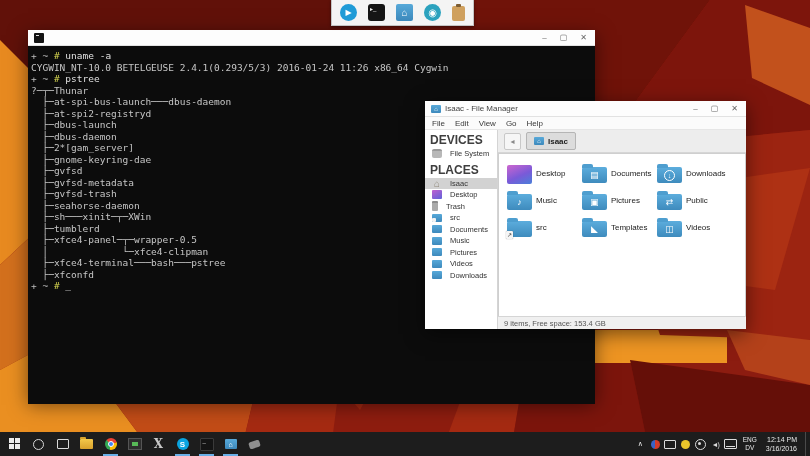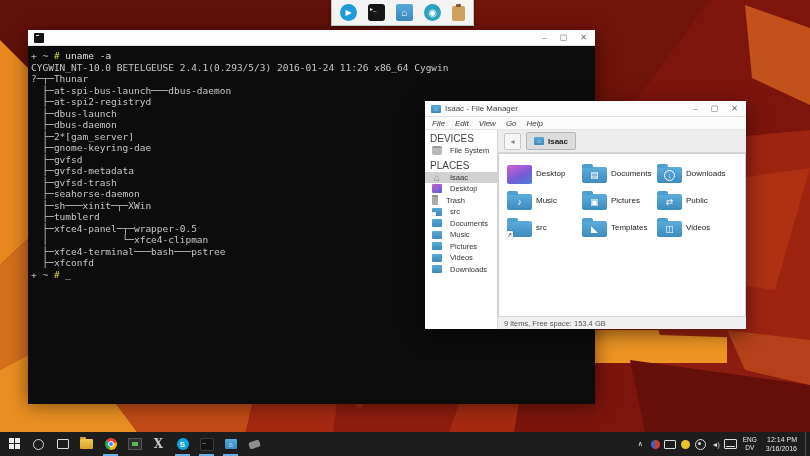--- a/index.html
+++ b/index.html
@@ -41,25 +41,25 @@
   .tl{white-space:pre;font-family:"DejaVu Sans Mono",monospace;font-size:9.5px;
       line-height:11.5px;color:#c6c6c6;}
   .tp{color:#bdbdbd;} .th{color:#d3d34f;} .tc{color:#e0e0e0;}
 
   
   #file-manager{left:425px;top:101px;width:321px;height:228px;z-index:3;
                 display:flex;flex-direction:column;}
   .fm-mini{width:10px;height:8px;background:linear-gradient(#58a9d9,#3d89bc);border-radius:1px;
            display:flex;align-items:center;justify-content:center;color:#fff;font-size:6px;flex:none;}
   .menubar{height:12px;background:#fbfbfb;display:flex;align-items:center;gap:10px;
-           padding-left:7px;border-bottom:1px solid #e6e6e6;font-style:italic;}
+           padding-left:7px;border-bottom:1px solid #e6e6e6;}
   .menu-item{font-size:8px;color:#3a3a3a;cursor:default;}
   .fm-content{flex:1;display:flex;min-height:0;}
   .fm-side{width:72px;background:#fff;border-right:1px solid #d4d4d4;overflow:hidden;flex:none;}
-  .side-header{font-size:10px;font-weight:normal;color:#3f3f3f;padding:3px 0 1px 5px;}
+  .side-header{font-size:12px;font-weight:bold;color:#3f3f3f;padding:3px 0 1px 5px;}
   .side-item{height:11.5px;display:flex;align-items:center;padding-left:7px;gap:8px;cursor:default;}
   .side-item.sel{background:#d2d2d2;}
   .side-label{font-size:7.5px;color:#333;white-space:nowrap;}
   .si{width:10px;height:9px;flex:none;position:relative;display:flex;align-items:center;justify-content:center;}
   .si-drive{background:#b8b8b8;height:7px;border-radius:2px;border-top:2px solid #9a9a9a;}
   .si-home::after{content:"⌂";font-size:10px;color:#8f8879;}
   .si-desktop{background:linear-gradient(150deg,#c05fd0,#5f62d8);border-radius:1px;}
   .si-trash{width:6px;background:#ababab;height:8px;border-radius:1px;border-top:2px solid #8d8d8d;}
   .si-folder{background:linear-gradient(#58a9d9,#3d89bc);height:8px;border-radius:1px;}
   .si-folder-shortcut{background:linear-gradient(#58a9d9,#3d89bc);height:8px;border-radius:1px;}
@@ -196,20 +196,21 @@
       <span class="tb-title"></span>
       <span class="tb-controls">
         <span>–</span>
         <span>▢</span>
         <span>✕</span>
       </span>
     </div>
     <div class="term-body" id="term-body">
         <div class="tl"><span class="tp">+ ~ </span><span class="th">#</span><span class="tc"> uname -a</span></div>
         <div class="tl">CYGWIN_NT-10.0 BETELGEUSE 2.4.1(0.293/5/3) 2016-01-24 11:26 x86_64 Cygwin</div>
+        <div class="tl"><span class="tp">+ ~ </span><span class="th">#</span><span class="tc"> pstree</span></div>
         <div class="tl">?─┬─Thunar</div>
         <div class="tl">  ├─at-spi-bus-launch───dbus-daemon</div>
         <div class="tl">  ├─at-spi2-registryd</div>
         <div class="tl">  ├─dbus-launch</div>
         <div class="tl">  ├─dbus-daemon</div>
         <div class="tl">  ├─2*[gam_server]</div>
         <div class="tl">  ├─gnome-keyring-dae</div>
         <div class="tl">  ├─gvfsd</div>
         <div class="tl">  ├─gvfsd-metadata</div>
         <div class="tl">  ├─gvfsd-trash</div>

